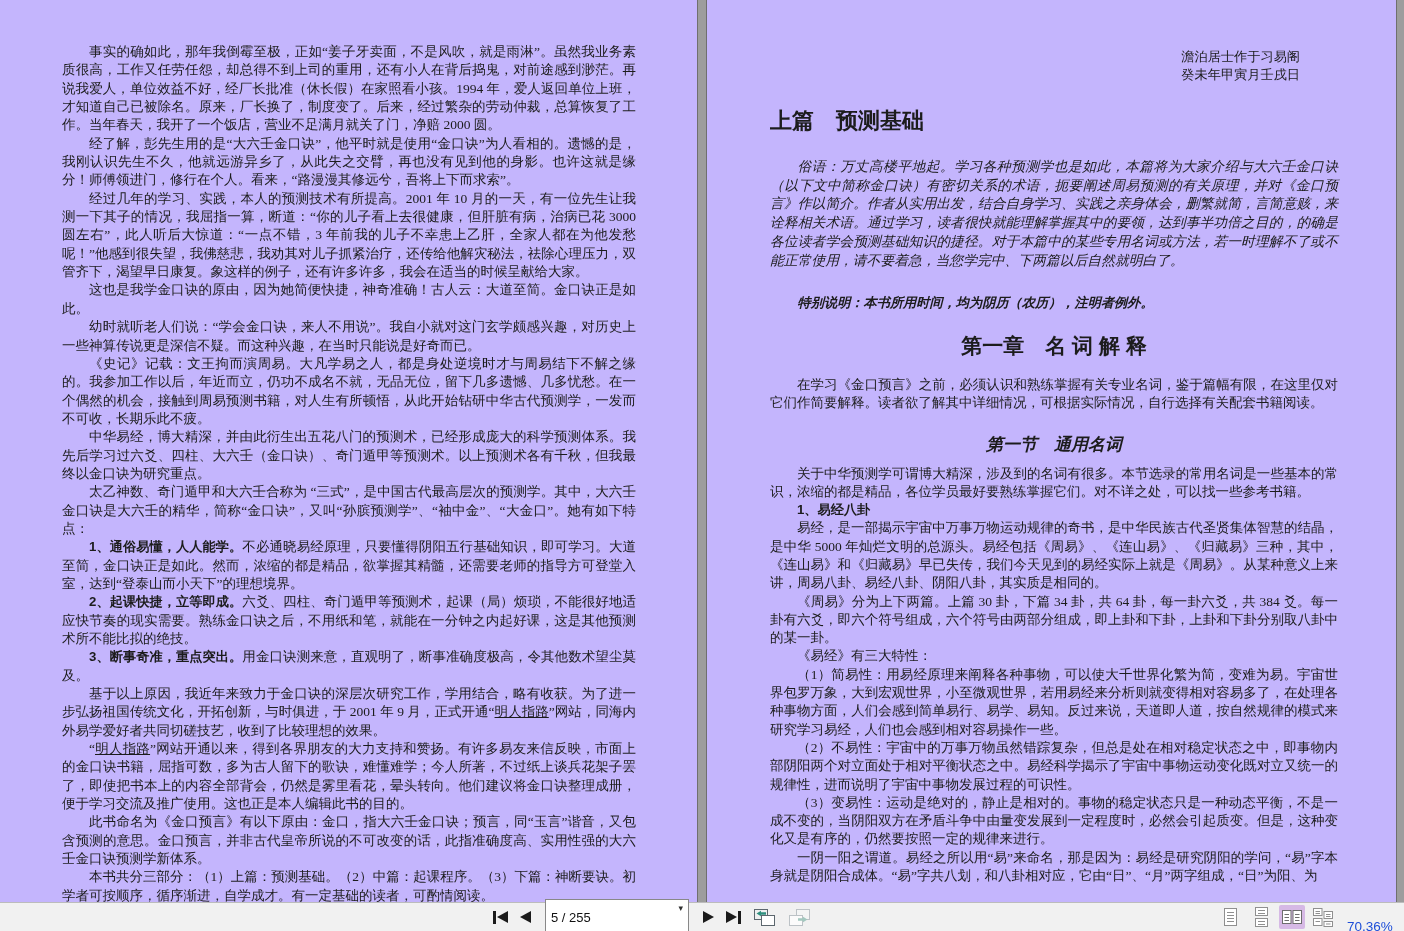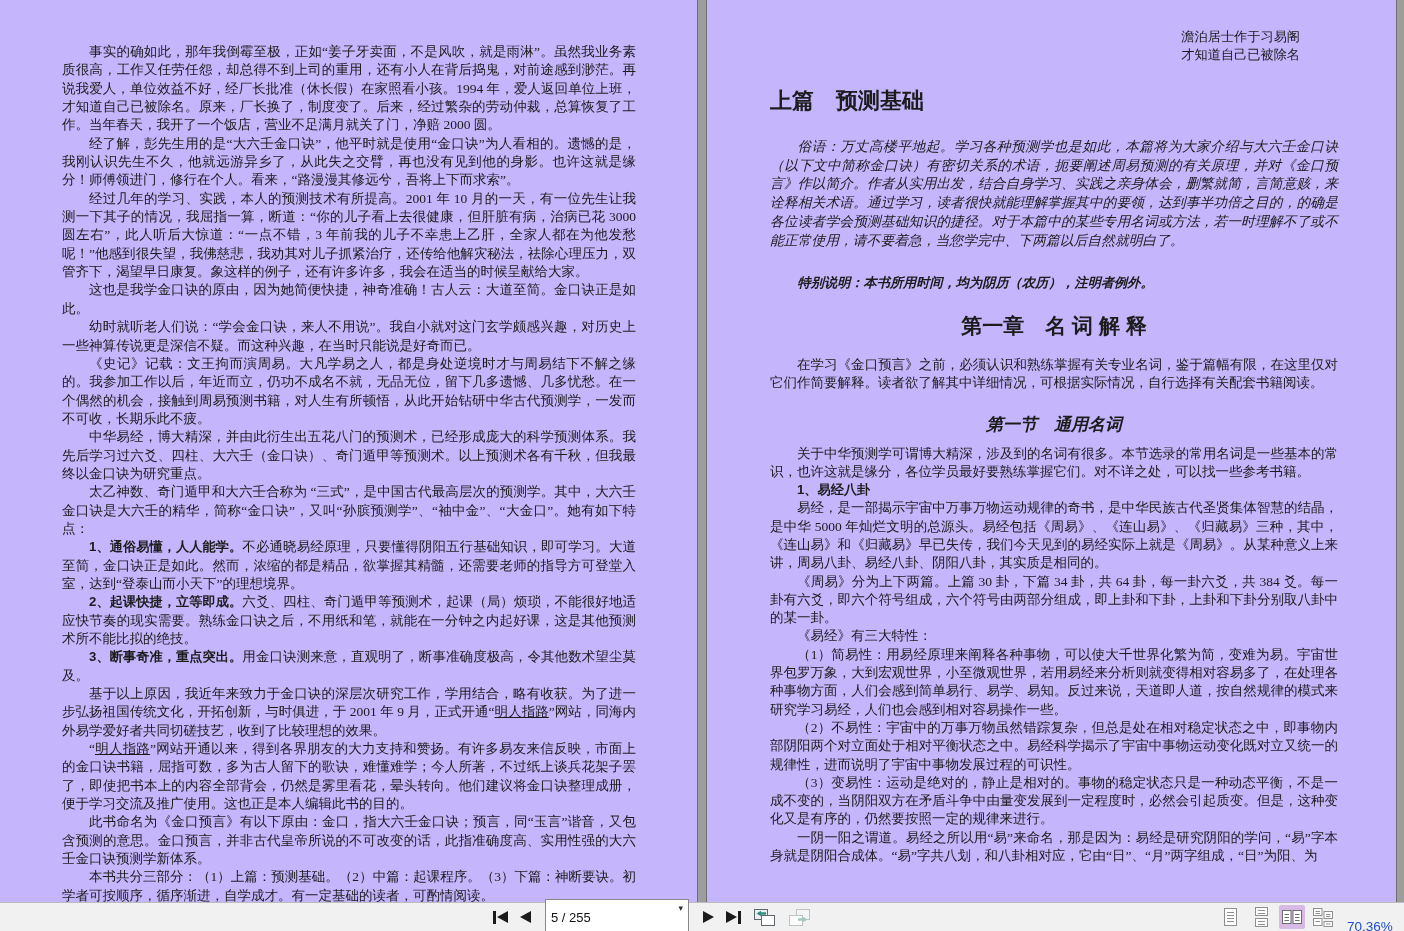--- a/index.html
+++ b/index.html
@@ -7,21 +7,21 @@
     width:1404px;height:931px;overflow:hidden;position:relative;
     background:#9d9d9d;font-family:"Liberation Serif","DejaVu Serif",serif;
     color:#1c1c1c;
   }
   .viewer{position:absolute;left:0;right:0;top:0;bottom:28px;background:#9d9d9d;}
   .page{position:absolute;top:0;bottom:0;background:#c4b5fd;overflow:hidden;}
   .page-left{left:0;width:697px;border-right:1px solid #6f6f6f;}
   .page-right{left:706px;width:689px;border-left:1px solid #6f6f6f;border-right:1px solid #6f6f6f;}
   .content{position:absolute;text-align:justify;}
   .page-left .content{top:43px;left:62px;width:574px;font-size:13.5px;line-height:18.35px;}
-  .page-right .content{top:28px;left:63px;width:568px;font-size:13.5px;line-height:18.3px;}
+  .page-right .content{top:48px;left:63px;width:568px;font-size:13.5px;line-height:18.3px;}
   .block{text-indent:2em;}
   .block-author{text-align:right;text-indent:0;font-size:13.2px;line-height:18px;padding-right:38px;}
   .block-title{text-align:left;text-indent:0;font-weight:bold;font-size:22px;line-height:26px;
     margin:24px 0 22px;font-family:"Liberation Sans","DejaVu Sans",sans-serif;}
   .block-chapter{text-align:center;text-indent:0;font-weight:bold;font-size:21px;line-height:25px;
     margin:20px 0 18px;font-family:"Liberation Sans","DejaVu Sans",sans-serif;}
   .block-section{text-align:center;text-indent:0;font-weight:bold;font-size:17px;line-height:21px;
     margin:21px 0 10px;font-family:"Liberation Sans","DejaVu Sans",sans-serif;font-style:italic;}
   .block.kai{font-style:italic;font-size:13.8px;line-height:18.7px;margin-top:24px;}
   .b{font-weight:bold;font-family:"Liberation Sans","DejaVu Sans",sans-serif;font-size:13.2px;}
@@ -67,28 +67,28 @@
         <div class="block block-p"><span class="b">3、断事奇准，重点突出。</span><span>用金口诀测来意，直观明了，断事准确度极高，令其他数术望尘莫及。</span></div>
         <div class="block block-p"><span>基于以上原因，我近年来致力于金口诀的深层次研究工作，学用结合，略有收获。为了进一步弘扬祖国传统文化，开拓创新，与时俱进，于 2001 年 9 月，正式开通“</span><span class="u">明人指路</span><span>”网站，同海内外易学爱好者共同切磋技艺，收到了比较理想的效果。</span></div>
         <div class="block block-p"><span>“</span><span class="u">明人指路</span><span>”网站开通以来，得到各界朋友的大力支持和赞扬。有许多易友来信反映，市面上的金口诀书籍，屈指可数，多为古人留下的歌诀，难懂难学；今人所著，不过纸上谈兵花架子罢了，即使把书本上的内容全部背会，仍然是雾里看花，晕头转向。他们建议将金口诀整理成册，便于学习交流及推广使用。这也正是本人编辑此书的目的。</span></div>
         <div class="block block-p"><span>此书命名为《金口预言》有以下原由：金口，指大六壬金口诀；预言，同“玉言”谐音，又包含预测的意思。金口预言，并非古代皇帝所说的不可改变的话，此指准确度高、实用性强的大六壬金口诀预测学新体系。</span></div>
         <div class="block block-p"><span>本书共分三部分：（1）上篇：预测基础。（2）中篇：起课程序。（3）下篇：神断要诀。初学者可按顺序，循序渐进，自学成才。有一定基础的读者，可酌情阅读。</span></div>
       </div>
   </div>
   <div class="page page-right">
     <div class="content" id="right-content">
         <div class="block block-author"><span>澹泊居士作于习易阁</span></div>
-        <div class="block block-author"><span>才知道自己已被除名</span></div>
+        <div class="block block-author"><span>癸未年甲寅月壬戌日</span></div>
         <div class="block block-title"><span>上篇　预测基础</span></div>
         <div class="block block-p kai"><span>俗语：万丈高楼平地起。学习各种预测学也是如此，本篇将为大家介绍与大六壬金口诀（以下文中简称金口诀）有密切关系的术语，扼要阐述周易预测的有关原理，并对《金口预言》作以简介。作者从实用出发，结合自身学习、实践之亲身体会，删繁就简，言简意赅，来诠释相关术语。通过学习，读者很快就能理解掌握其中的要领，达到事半功倍之目的，的确是各位读者学会预测基础知识的捷径。对于本篇中的某些专用名词或方法，若一时理解不了或不能正常使用，请不要着急，当您学完中、下两篇以后自然就明白了。</span></div>
         <div class="block block-p kai"><span class="b">特别说明：本书所用时间，均为阴历（农历），注明者例外。</span></div>
         <div class="block block-chapter"><span>第一章　名 词 解 释</span></div>
         <div class="block block-p"><span>在学习《金口预言》之前，必须认识和熟练掌握有关专业名词，鉴于篇幅有限，在这里仅对它们作简要解释。读者欲了解其中详细情况，可根据实际情况，自行选择有关配套书籍阅读。</span></div>
         <div class="block block-section"><span>第一节　通用名词</span></div>
-        <div class="block block-p"><span>关于中华预测学可谓博大精深，涉及到的名词有很多。本节选录的常用名词是一些基本的常识，也许这就是缘分，各位学员最好要熟练掌握它们。对不详之处，可以找一些参考书籍。</span></div>
+        <div class="block block-p"><span>关于中华预测学可谓博大精深，涉及到的名词有很多。本节选录的常用名词是一些基本的常识，浓缩的都是精品，各位学员最好要熟练掌握它们。对不详之处，可以找一些参考书籍。</span></div>
         <div class="block block-p"><span class="b">1、易经八卦</span></div>
         <div class="block block-p"><span>易经，是一部揭示宇宙中万事万物运动规律的奇书，是中华民族古代圣贤集体智慧的结晶，是中华 5000 年灿烂文明的总源头。易经包括《周易》、《连山易》、《归藏易》三种，其中，《连山易》和《归藏易》早已失传，我们今天见到的易经实际上就是《周易》。从某种意义上来讲，周易八卦、易经八卦、阴阳八卦，其实质是相同的。</span></div>
         <div class="block block-p"><span>《周易》分为上下两篇。上篇 30 卦，下篇 34 卦，共 64 卦，每一卦六爻，共 384 爻。每一卦有六爻，即六个符号组成，六个符号由两部分组成，即上卦和下卦，上卦和下卦分别取八卦中的某一卦。</span></div>
         <div class="block block-p"><span>《易经》有三大特性：</span></div>
         <div class="block block-p"><span>（1）简易性：用易经原理来阐释各种事物，可以使大千世界化繁为简，变难为易。宇宙世界包罗万象，大到宏观世界，小至微观世界，若用易经来分析则就变得相对容易多了，在处理各种事物方面，人们会感到简单易行、易学、易知。反过来说，天道即人道，按自然规律的模式来研究学习易经，人们也会感到相对容易操作一些。</span></div>
         <div class="block block-p"><span>（2）不易性：宇宙中的万事万物虽然错踪复杂，但总是处在相对稳定状态之中，即事物内部阴阳两个对立面处于相对平衡状态之中。易经科学揭示了宇宙中事物运动变化既对立又统一的规律性，进而说明了宇宙中事物发展过程的可识性。</span></div>
         <div class="block block-p"><span>（3）变易性：运动是绝对的，静止是相对的。事物的稳定状态只是一种动态平衡，不是一成不变的，当阴阳双方在矛盾斗争中由量变发展到一定程度时，必然会引起质变。但是，这种变化又是有序的，仍然要按照一定的规律来进行。</span></div>
         <div class="block block-p"><span>一阴一阳之谓道。易经之所以用“易”来命名，那是因为：易经是研究阴阳的学问，“易”字本身就是阴阳合成体。“易”字共八划，和八卦相对应，它由“日”、“月”两字组成，“日”为阳、为</span></div>
       </div>
   </div>

